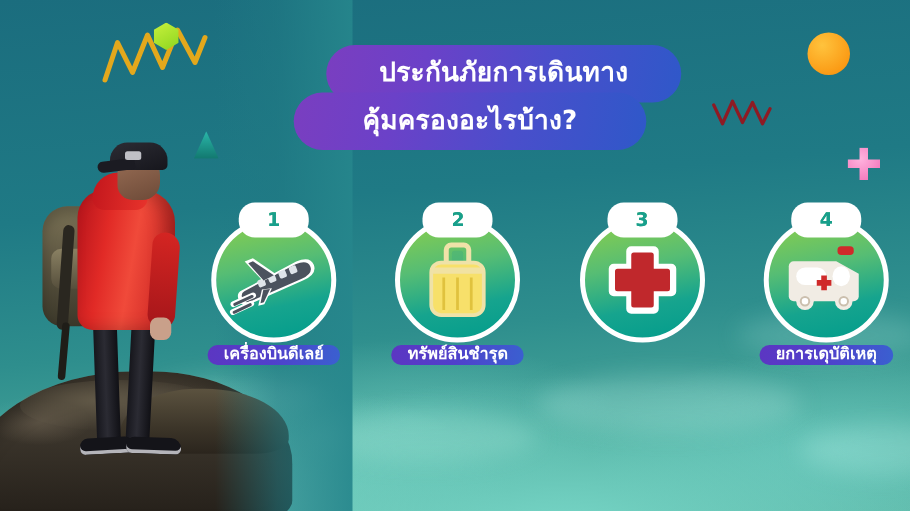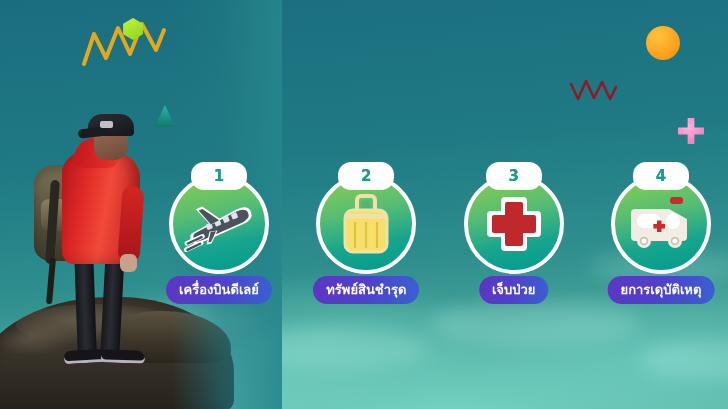--- a/index.html
+++ b/index.html
@@ -190,21 +190,21 @@
     display:flex; align-items:center; justify-content:center; z-index:3;
   }
   .num-tab span {
     font-size:15px; font-weight:bold;
     background:linear-gradient(180deg,#5cbb5e,#109a8e);
     -webkit-background-clip:text; background-clip:text; color:#189f8c;
   }
 
   .label-pill {
     position:absolute; left:50%; transform:translateX(-50%); top:114px;
-    height:28px; padding:0 13px; border-radius:14px;
+    height:16px; padding:0 13px; border-radius:14px;
     background:linear-gradient(95deg,#5c36c2 0%,#5040cb 48%,#3a60d0 100%);
     display:flex; align-items:center; justify-content:center; white-space:nowrap; z-index:4;
   }
   .label-pill span { color:#fff; font-size:13px; font-weight:bold; line-height:1; padding-bottom:1px; }
 
   
   .icon-svg { display:block; }
 </style>
 </head>
 <body>
@@ -242,20 +242,28 @@
     <polyline points="4,48 14,18 26,42 38,12 50,38 62,8 76,34 84,14" fill="none" stroke="#e3a81c" stroke-width="4" stroke-linecap="round" stroke-linejoin="round"></polyline>
   </svg>
   <div class="hexa"></div>
   <div class="tri"></div>
   <div class="sun"></div>
   <svg class="zig" style="left:568px;top:72px;" width="52" height="34">
     <polyline points="3,12 10,27 18,9 26,26 34,10 42,27 48,15" fill="none" stroke="#8e1b24" stroke-width="2.6" stroke-linecap="round" stroke-linejoin="round"></polyline>
   </svg>
   <div class="plus"></div>
 
+  <div class="title-wrap">
+    <div class="title-pill l1">
+      <span class="title-txt">ประกันภัยการเดินทาง</span>
+    </div>
+    <div class="title-pill l2">
+      <span class="title-txt">คุ้มครองอะไรบ้าง?</span>
+    </div>
+  </div>
 
   <div class="badges">
 
     <div class="badge">
       <div class="badge-circle">
         <svg class="icon-svg" width="78" height="56" viewBox="0 0 78 56">
           <g transform="rotate(-14 39 28)">
             <path d="M12 30 L60 18 Q72 16 73 24 Q74 32 62 34 L16 42 Q9 43 8 37 Q7 31 12 30 Z" fill="#ffffff"></path>
             <path d="M14 31 L59 20 Q69 18.5 70 24.5 Q71 30.5 61 32.5 L17 40 Q11.5 41 11 36.5 Q10.5 32 14 31 Z" fill="#4b525e"></path>
             <rect x="26" y="25" width="6" height="6" rx="1.4" fill="#dfe4ea" transform="rotate(-8 29 28)"></rect>
@@ -305,23 +313,20 @@
     <div class="badge">
       <div class="badge-circle">
         <svg class="icon-svg" width="60" height="60" viewBox="0 0 60 60">
           <path d="M21 3 H39 A4 4 0 0 1 43 7 V17 H53 A4 4 0 0 1 57 21 V39 A4 4 0 0 1 53 43 H43 V53 A4 4 0 0 1 39 57 H21 A4 4 0 0 1 17 53 V43 H7 A4 4 0 0 1 3 39 V21 A4 4 0 0 1 7 17 H17 V7 A4 4 0 0 1 21 3 Z" fill="#ffffff"></path>
           <path d="M23 8 H37 A2 2 0 0 1 39 10 V21 H50 A2 2 0 0 1 52 23 V37 A2 2 0 0 1 50 39 H39 V50 A2 2 0 0 1 37 52 H23 A2 2 0 0 1 21 50 V39 H10 A2 2 0 0 1 8 37 V23 A2 2 0 0 1 10 21 H21 V10 A2 2 0 0 1 23 8 Z" fill="#c0282c"></path>
         </svg>
       </div>
       <div class="num-tab">
         <span>3</span>
       </div>
-      <div class="label-pill">
-        <span>เจ็บป่วย</span>
-      </div>
     </div>
 
     <div class="badge">
       <div class="badge-circle">
         <svg class="icon-svg" width="72" height="58" viewBox="0 0 72 58">
           <rect x="45" y="2" width="13" height="7" rx="3" fill="#cf2a2a"></rect>
           <path d="M10 14 H44 L62 24 V42 A4 4 0 0 1 58 46 H10 A4 4 0 0 1 6 42 V18 A4 4 0 0 1 10 14 Z" fill="#f1ece4"></path>
           <rect x="12" y="19" width="24" height="14" rx="7" fill="#ffffff"></rect>
           <ellipse cx="48" cy="26" rx="7" ry="8" fill="#ffffff"></ellipse>
           <path d="M32 32 h4 v-4 h5 v4 h4 v5 h-4 v4 h-5 v-4 h-4 z" fill="#cf2a2a" transform="translate(-4,2) scale(0.9) translate(4,-2)"></path>

